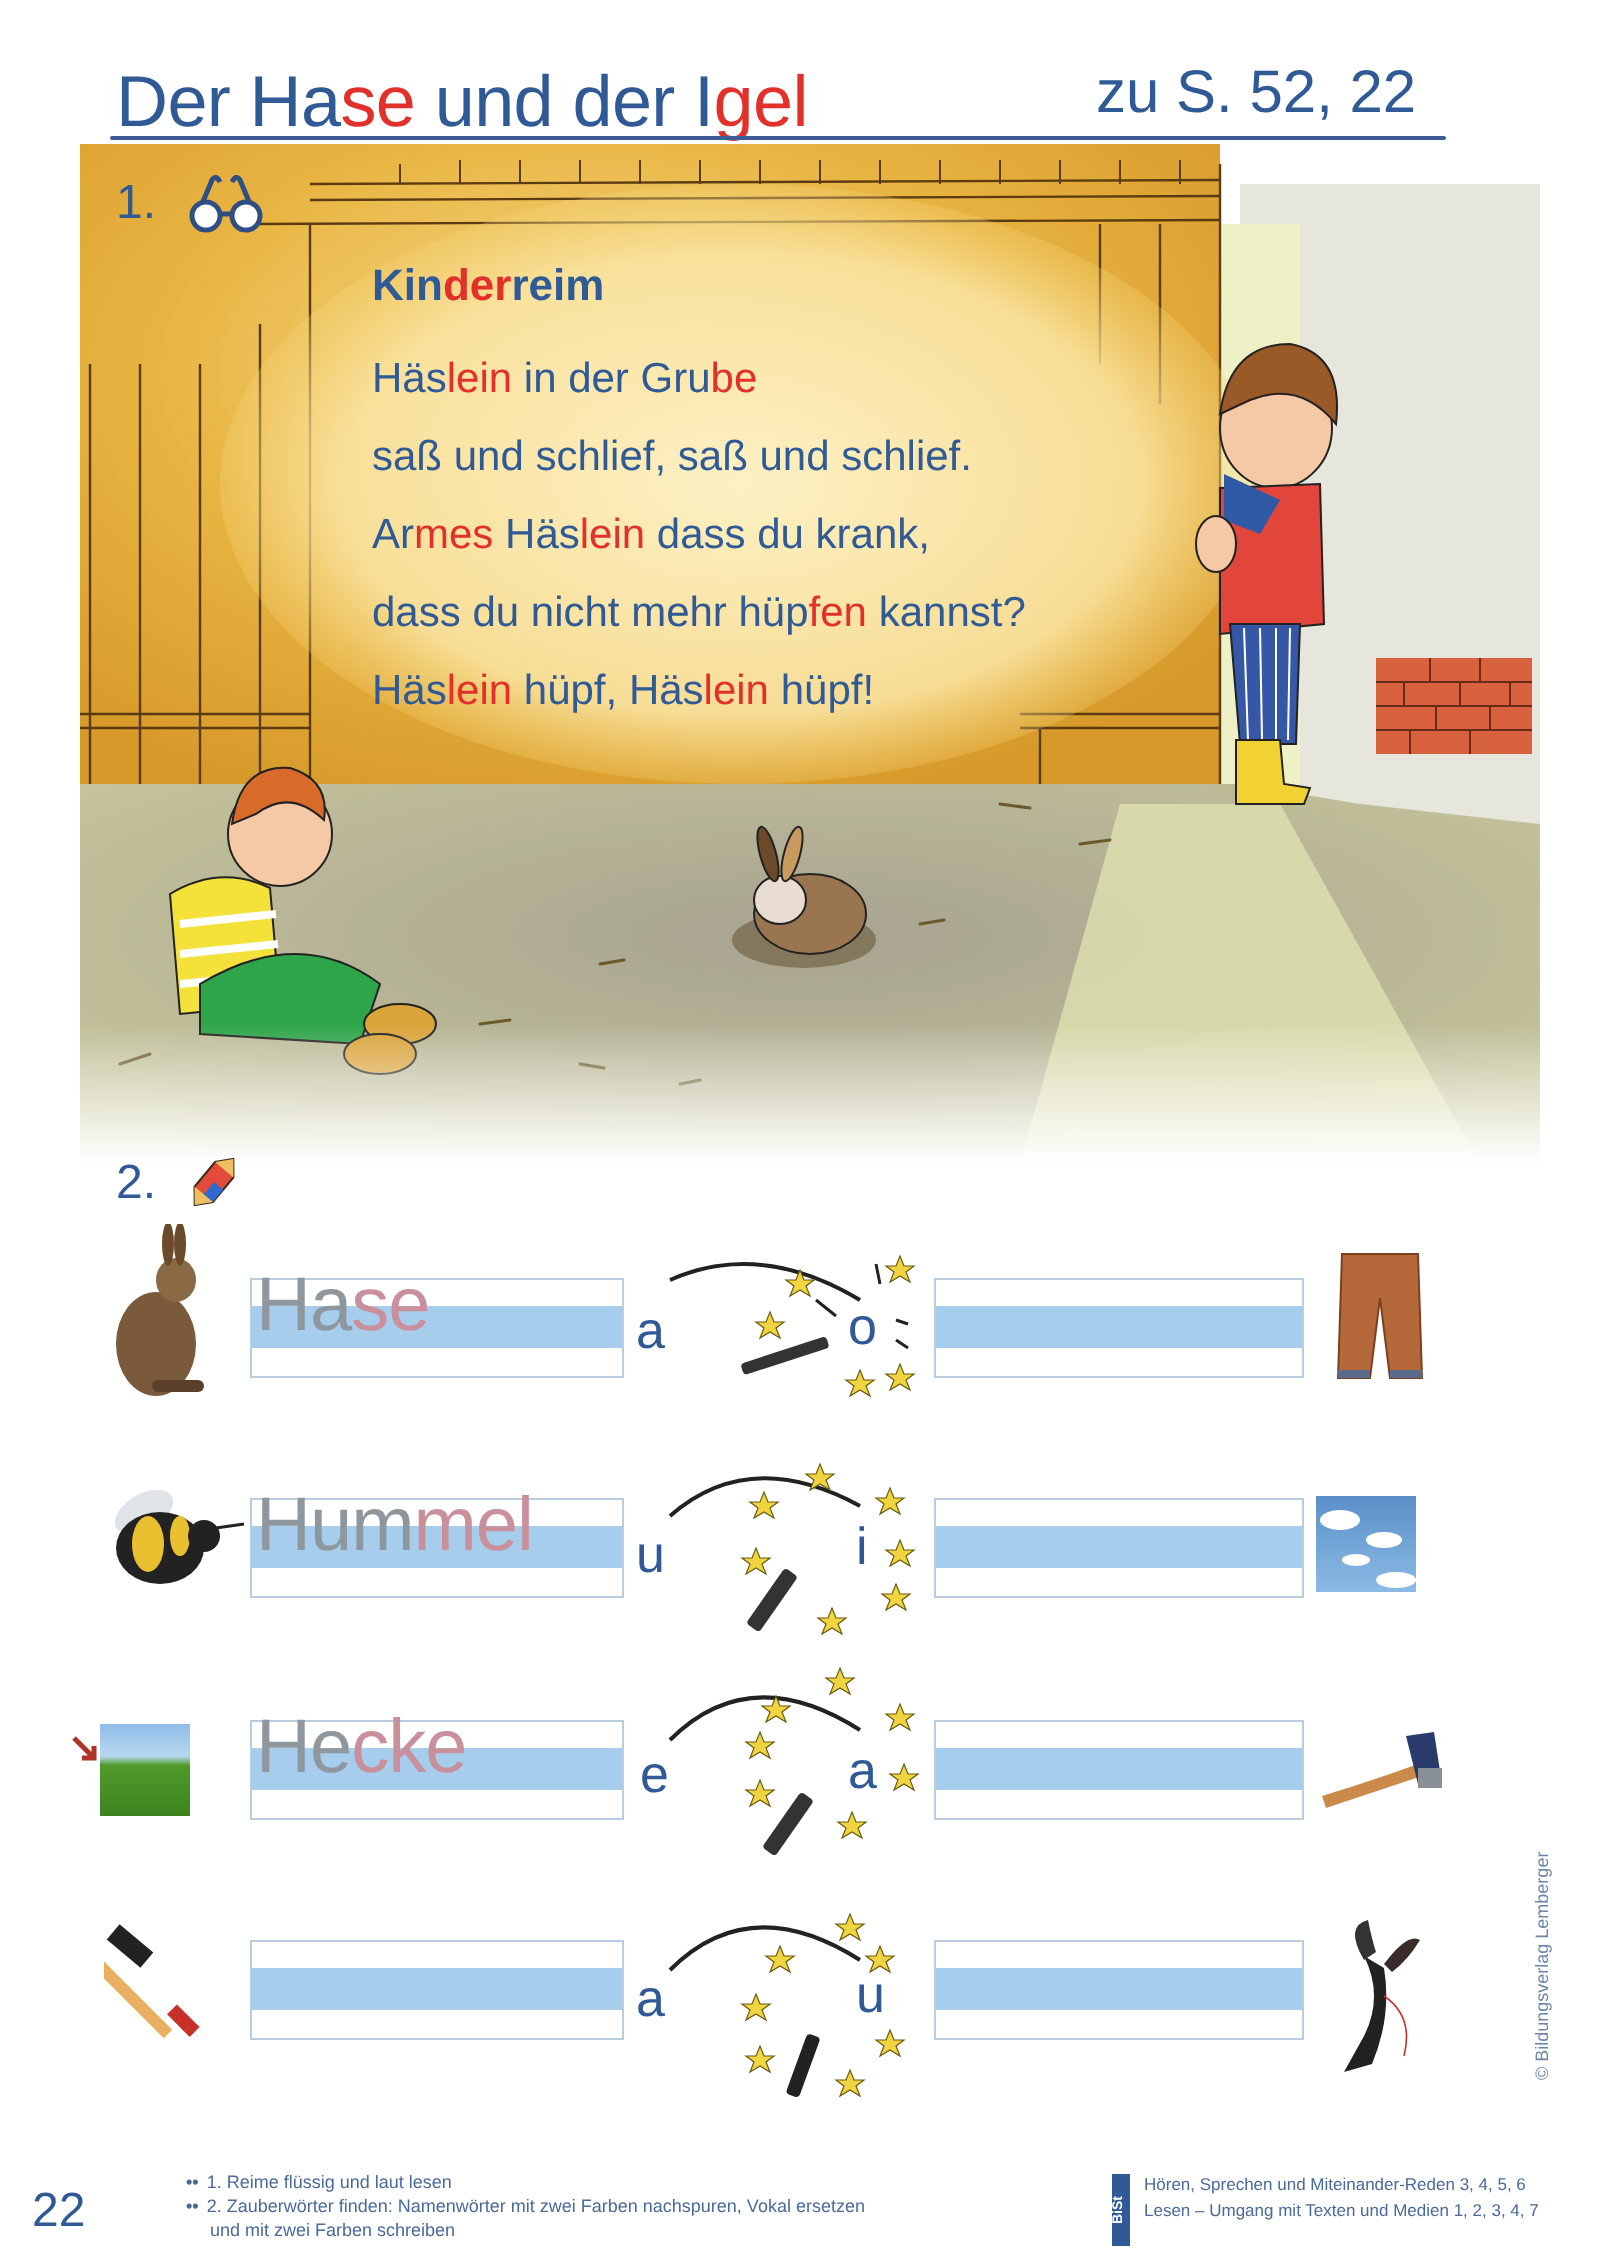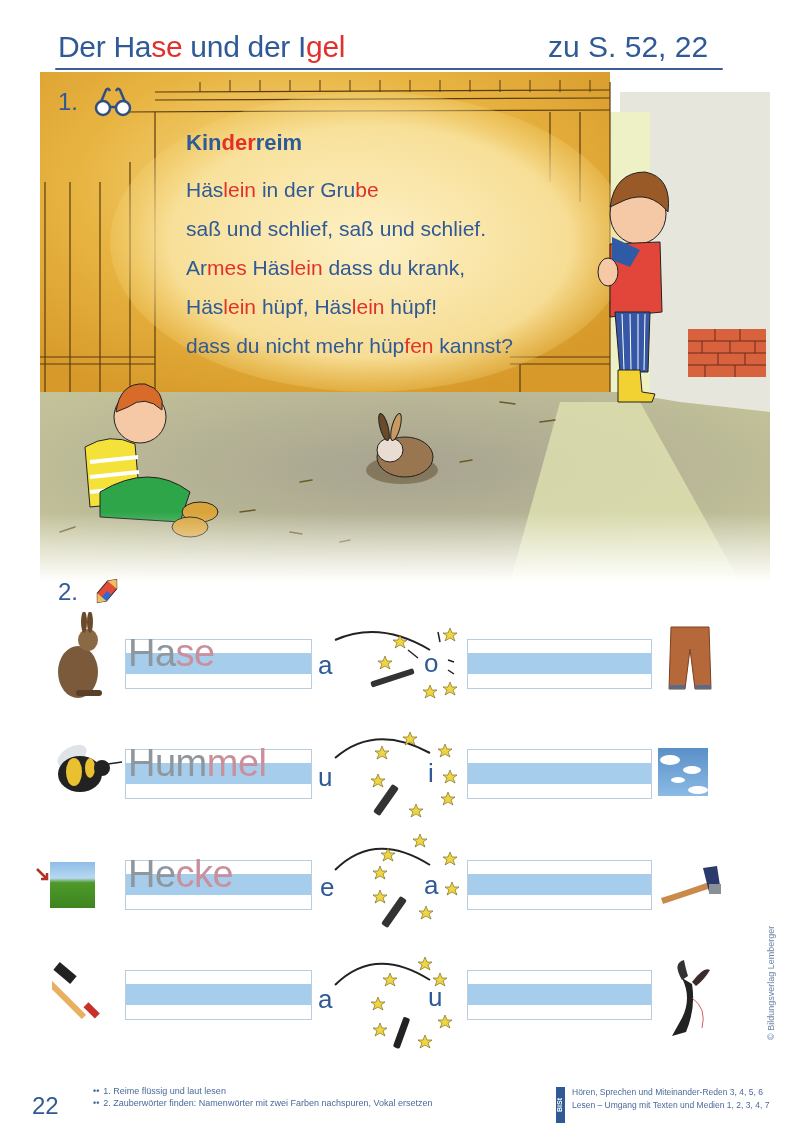--- a/index.html
+++ b/index.html
@@ -1,37 +1,37 @@
 <!DOCTYPE html>
 <html><head>
 <meta charset="utf-8">
 <style>
   html,body{margin:0;padding:0;background:#fff;}
   body{width:800px;height:1131px;position:relative;overflow:hidden;font-family:"Liberation Sans",sans-serif;color:#2f5a96;}
   .abs{position:absolute;}
   .blue{color:#2f5a96;}
   .red{color:#e2312b;}
   
-  .title{left:58px;top:30px;font-size:30px;letter-spacing:-0.3px;white-space:nowrap;}
+  .title{left:58px;top:30px;font-size:36px;letter-spacing:-0.3px;white-space:nowrap;}
   .pageref{left:548px;top:30px;font-size:30px;white-space:nowrap;}
   .title-rule{left:55px;top:68px;width:668px;height:2px;background:#3d5e94;border-radius:1px;}
   
   .scene{left:40px;top:72px;width:730px;height:510px;}
   .num{font-size:24px;color:#2f5a96;}
   .rhyme{left:186px;top:130px;}
   .rhyme-title{font-size:22px;font-weight:bold;white-space:nowrap;}
   .rhyme-line{font-size:21px;white-space:nowrap;line-height:20px;height:20px;}
   
   .wbox{position:absolute;border:1px solid #b8cde0;background:#fff;height:48px;}
   .wbox .band{position:absolute;left:0;right:0;top:13px;height:21px;background:#a6cdec;}
   .trace{position:absolute;left:2px;top:-8px;font-size:38px;white-space:nowrap;letter-spacing:-0.5px;}
   .trace .g{color:#8e969e;}
   .trace .r{color:#c9909c;}
   .vowel{position:absolute;font-size:26px;color:#2f5a96;}
-  .footer-num{left:32px;top:1092px;font-size:24px;color:#2f5a96;}
+  .footer-num{left:16px;top:1092px;font-size:24px;color:#2f5a96;}
   .notes{left:93px;top:1085px;font-size:9px;color:#4a6a9a;line-height:12px;}
   .notes .b{font-weight:bold;margin-right:4px;}
   .bist{left:556px;top:1087px;width:9px;height:36px;background:#2f5a96;color:#fff;font-size:7px;writing-mode:vertical-rl;transform:rotate(180deg);text-align:center;font-weight:bold;}
   .bist-text{left:572px;top:1086px;font-size:8.5px;color:#4a6a9a;line-height:13px;white-space:nowrap;}
   .copyright{left:766px;top:1040px;transform:rotate(-90deg);transform-origin:left top;font-size:9px;color:#6b86a8;white-space:nowrap;}
 </style>
 </head>
 <body>
 
 <div class="abs title">
@@ -196,24 +196,24 @@
   <div class="rhyme-line" style="margin-top:24px;">
     <span class="blue">Häs</span><span class="red">lein</span><span class="blue"> in der Gru</span><span class="red">be</span>
   </div>
   <div class="rhyme-line" style="margin-top:19px;">
     <span class="blue">saß und schlief, saß und schlief.</span>
   </div>
   <div class="rhyme-line" style="margin-top:19px;">
     <span class="blue">Ar</span><span class="red">mes</span><span class="blue"> Häs</span><span class="red">lein</span><span class="blue"> dass du krank,</span>
   </div>
   <div class="rhyme-line" style="margin-top:19px;">
+    <span class="blue">dass du nicht mehr hüp</span><span class="red">fen</span><span class="blue"> kannst?</span>
+  </div>
+  <div class="rhyme-line" style="margin-top:19px;">
     <span class="blue">Häs</span><span class="red">lein</span><span class="blue"> hüpf, Häs</span><span class="red">lein</span><span class="blue"> hüpf!</span>
-  </div>
-  <div class="rhyme-line" style="margin-top:19px;">
-    <span class="blue">dass du nicht mehr hüp</span><span class="red">fen</span><span class="blue"> kannst?</span>
   </div>
 </div>
 
 <div class="abs num" style="left:58px;top:578px;">2.</div>
 <div class="abs" style="left:90px;top:574px;">
   <svg width="34" height="34" viewBox="0 0 34 34">
     <g transform="rotate(40 17 17)">
       <path d="M17 2 L23 9 L23 25 L17 32 L11 25 L11 9 Z" fill="#e24a3a" stroke="#3a2a1a" stroke-width="1"></path>
       <path d="M17 17 L23 17 L23 25 L17 32 Z" fill="#2f6ad0"></path>
       <path d="M11 9 L17 2 L23 9 Z" fill="#f0c060"></path>
@@ -389,19 +389,20 @@
     <path d="M30 22 Q20 5 32 2 Q34 12 36 18 Z" fill="#333"></path>
     <path d="M40 24 Q52 8 58 12 Q52 22 44 28 Z" fill="#3a2a2a"></path>
     <path d="M40 40 Q55 50 50 70" fill="none" stroke="#c33" stroke-width="0.8"></path>
   </svg>
 </div>
 
 <div class="abs footer-num">22</div>
 <div class="abs notes">
   <div><span class="b">••</span><span>1. Reime flüssig und laut lesen</span></div>
   <div><span class="b">••</span><span>2. Zauberwörter finden: Namenwörter mit zwei Farben nachspuren, Vokal ersetzen</span></div>
+  <div style="padding-left:12px;"><span>und mit zwei Farben schreiben</span></div>
 </div>
 <div class="abs bist">BiSt</div>
 <div class="abs bist-text">
   <div>Hören, Sprechen und Miteinander-Reden 3, 4, 5, 6</div>
   <div>Lesen – Umgang mit Texten und Medien 1, 2, 3, 4, 7</div>
 </div>
 <div class="abs copyright">© Bildungsverlag Lemberger</div>
 
 </body></html>

